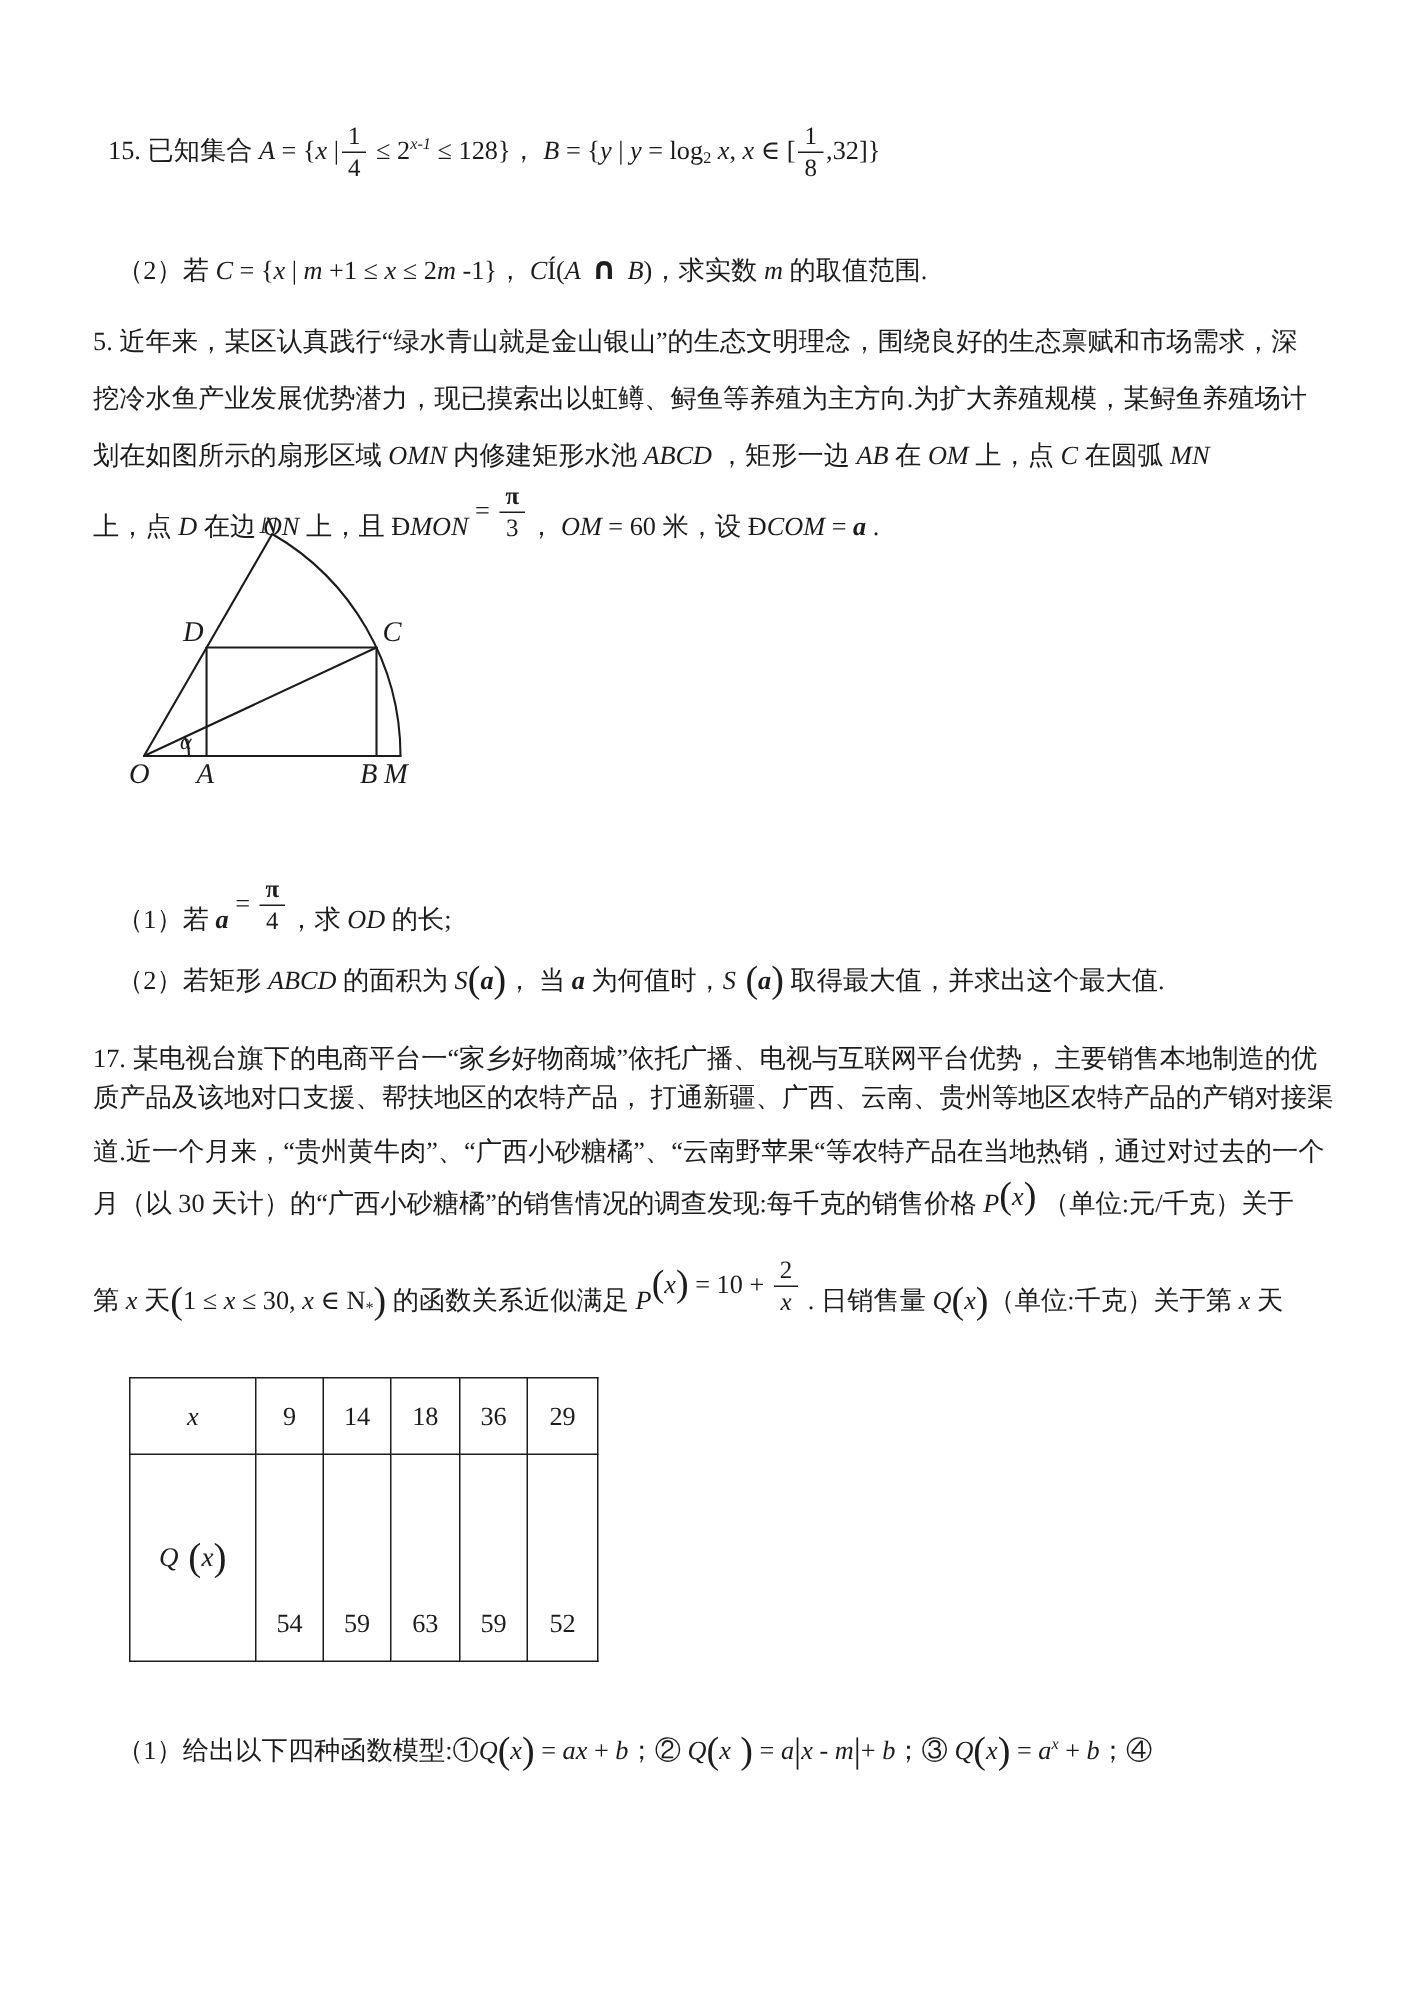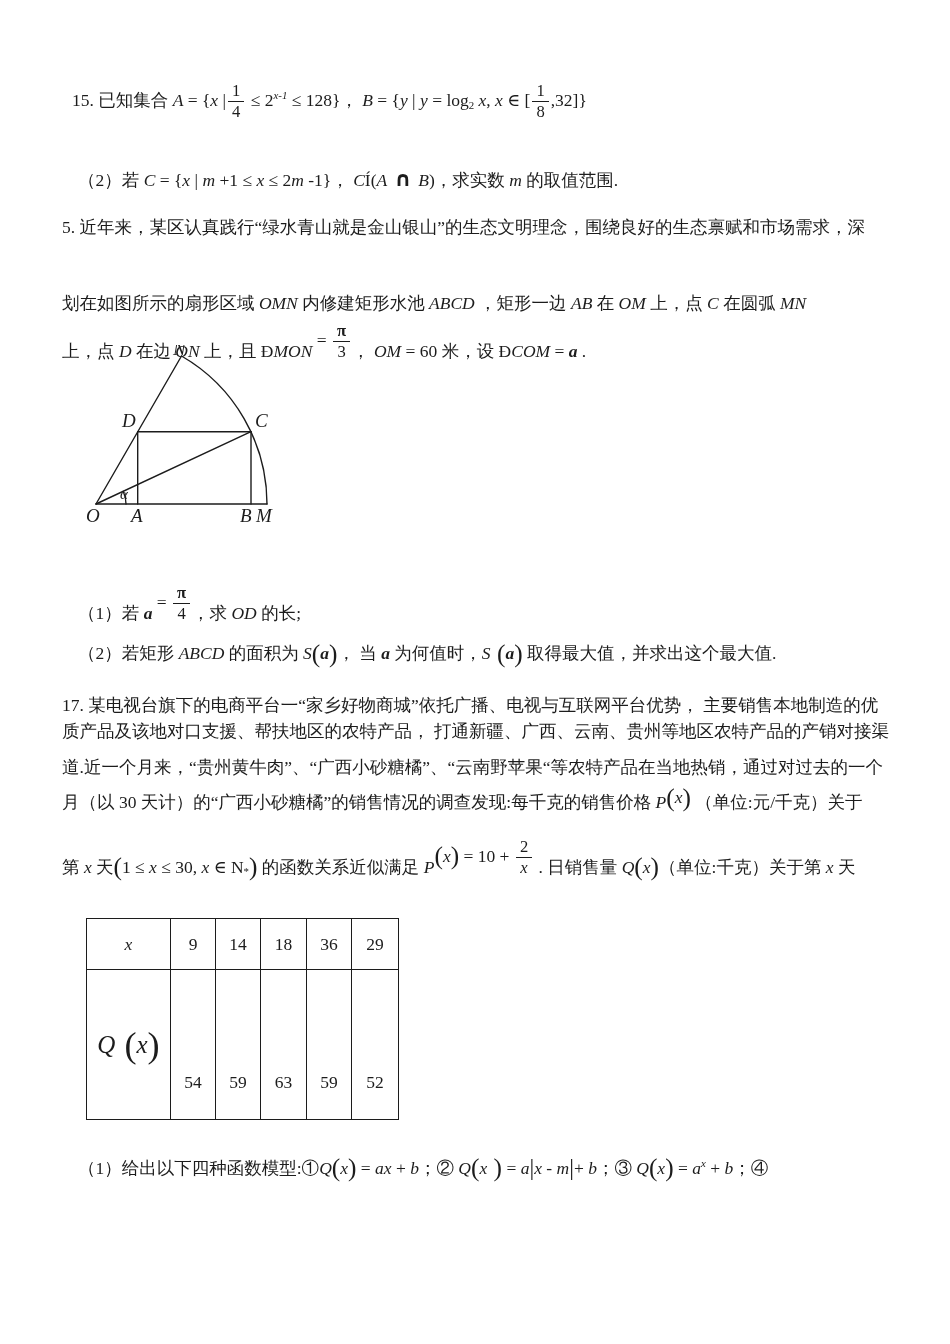--- a/index.html
+++ b/index.html
@@ -24,38 +24,39 @@
   .fdi .fd{font-style:italic;}
   .r{display:inline-block;vertical-align:0.62em;line-height:1.05;}
   .r2{display:inline-block;vertical-align:0.3em;line-height:1.05;}
   .figure{position:absolute;left:72px;top:345px;}
   .figure line,.figure path{stroke:#1c1c1c;stroke-width:1.4;fill:none;stroke-linecap:round;}
   .figure text{font-style:italic;font-size:19px;font-family:"Liberation Serif","DejaVu Serif",serif;fill:#1c1c1c;}
   table.data{position:absolute;left:86px;top:918px;border-collapse:collapse;table-layout:fixed;}
   .data th,.data td{border:1.6px solid #1c1c1c;text-align:center;font-weight:normal;
                     font-size:17.5px;background:#fff;padding:0;}
   .data .row1 th,.data .row1 td{height:50px;vertical-align:middle;}
-  .data .row2 th{height:123px;vertical-align:middle;font-size:25px;}
-  .data .row2 td{height:123px;vertical-align:bottom;padding-bottom:26px;}
+  .data .row2 th{height:123px;vertical-align:middle;font-size:18px;}
+  .data .row2 td{height:123px;vertical-align:bottom;padding-bottom:14px;}
 </style>
 </head>
 <body>
 
 <div class="page">
 
   <div class="line" style="top:82px;left:72px"><span>15. 已知集合 </span><span class="i">A</span><span> = {</span><span class="i">x</span><span> |</span><span class="frac">
         <span class="fn">1</span>
         <span class="fd">4</span>
       </span><span> ≤ 2</span><span class="sup i">x-1</span><span> ≤ 128}，  </span><span class="i">B</span><span> = {</span><span class="i">y</span><span> | </span><span class="i">y</span><span> = log</span><span class="sub">2</span><span> </span><span class="i">x</span><span>, </span><span class="i">x</span><span> ∈ [</span><span class="frac">
         <span class="fn">1</span>
         <span class="fd">8</span>
       </span><span>,32]}</span></div>
   <div class="line" style="top:166px;left:78px"><span>（2）若 </span><span class="i">C</span><span> = {</span><span class="i">x</span><span> | </span><span class="i">m</span><span> +1 ≤ </span><span class="i">x</span><span> ≤ 2</span><span class="i">m</span><span> -1}，   </span><span class="i">C</span><span>Í</span><span>(</span><span class="i">A</span><span class="u"> ∩ </span><span class="i">B</span><span>)，求实数 </span><span class="i">m</span><span> 的取值范围.</span></div>
 
   <div class="line" style="top:214px"><span>5. 近年来，某区认真践行“绿水青山就是金山银山”的生态文明理念，围绕良好的生态禀赋和市场需求，深</span></div>
+  <div class="line" style="top:252px"><span>挖冷水鱼产业发展优势潜力，现已摸索出以虹鳟、鲟鱼等养殖为主方向.为扩大养殖规模，某鲟鱼养殖场计</span></div>
   <div class="line" style="top:290px"><span>划在如图所示的扇形区域 </span><span class="i">OMN</span><span> 内修建矩形水池 </span><span class="i">ABCD</span><span> ，矩形一边 </span><span class="i">AB</span><span> 在 </span><span class="i">OM</span><span> 上，点 </span><span class="i">C</span><span> 在圆弧 </span><span class="i">MN</span></div>
   <div class="line" style="top:322px"><span>上，点 </span><span class="i">D</span><span> 在边 </span><span class="i">ON</span><span> 上，且 Ð</span><span class="i">MON</span><span> </span><span class="r"><span>= </span><span class="frac bn">
           <span class="fn">π</span>
           <span class="fd">3</span>
         </span></span><span>，  </span><span class="i">OM</span><span> = 60 米，设 Ð</span><span class="i">COM</span><span> = </span><span class="bi">a</span><span> .</span></div>
 
   <svg class="figure" width="235" height="190" viewBox="0 0 235 190">
     <line x1="24" y1="159" x2="195" y2="159"></line>
     <line x1="24" y1="159" x2="109.5" y2="11"></line>
     <path d="M 195 159 A 171 171 0 0 0 109.5 11"></path>

